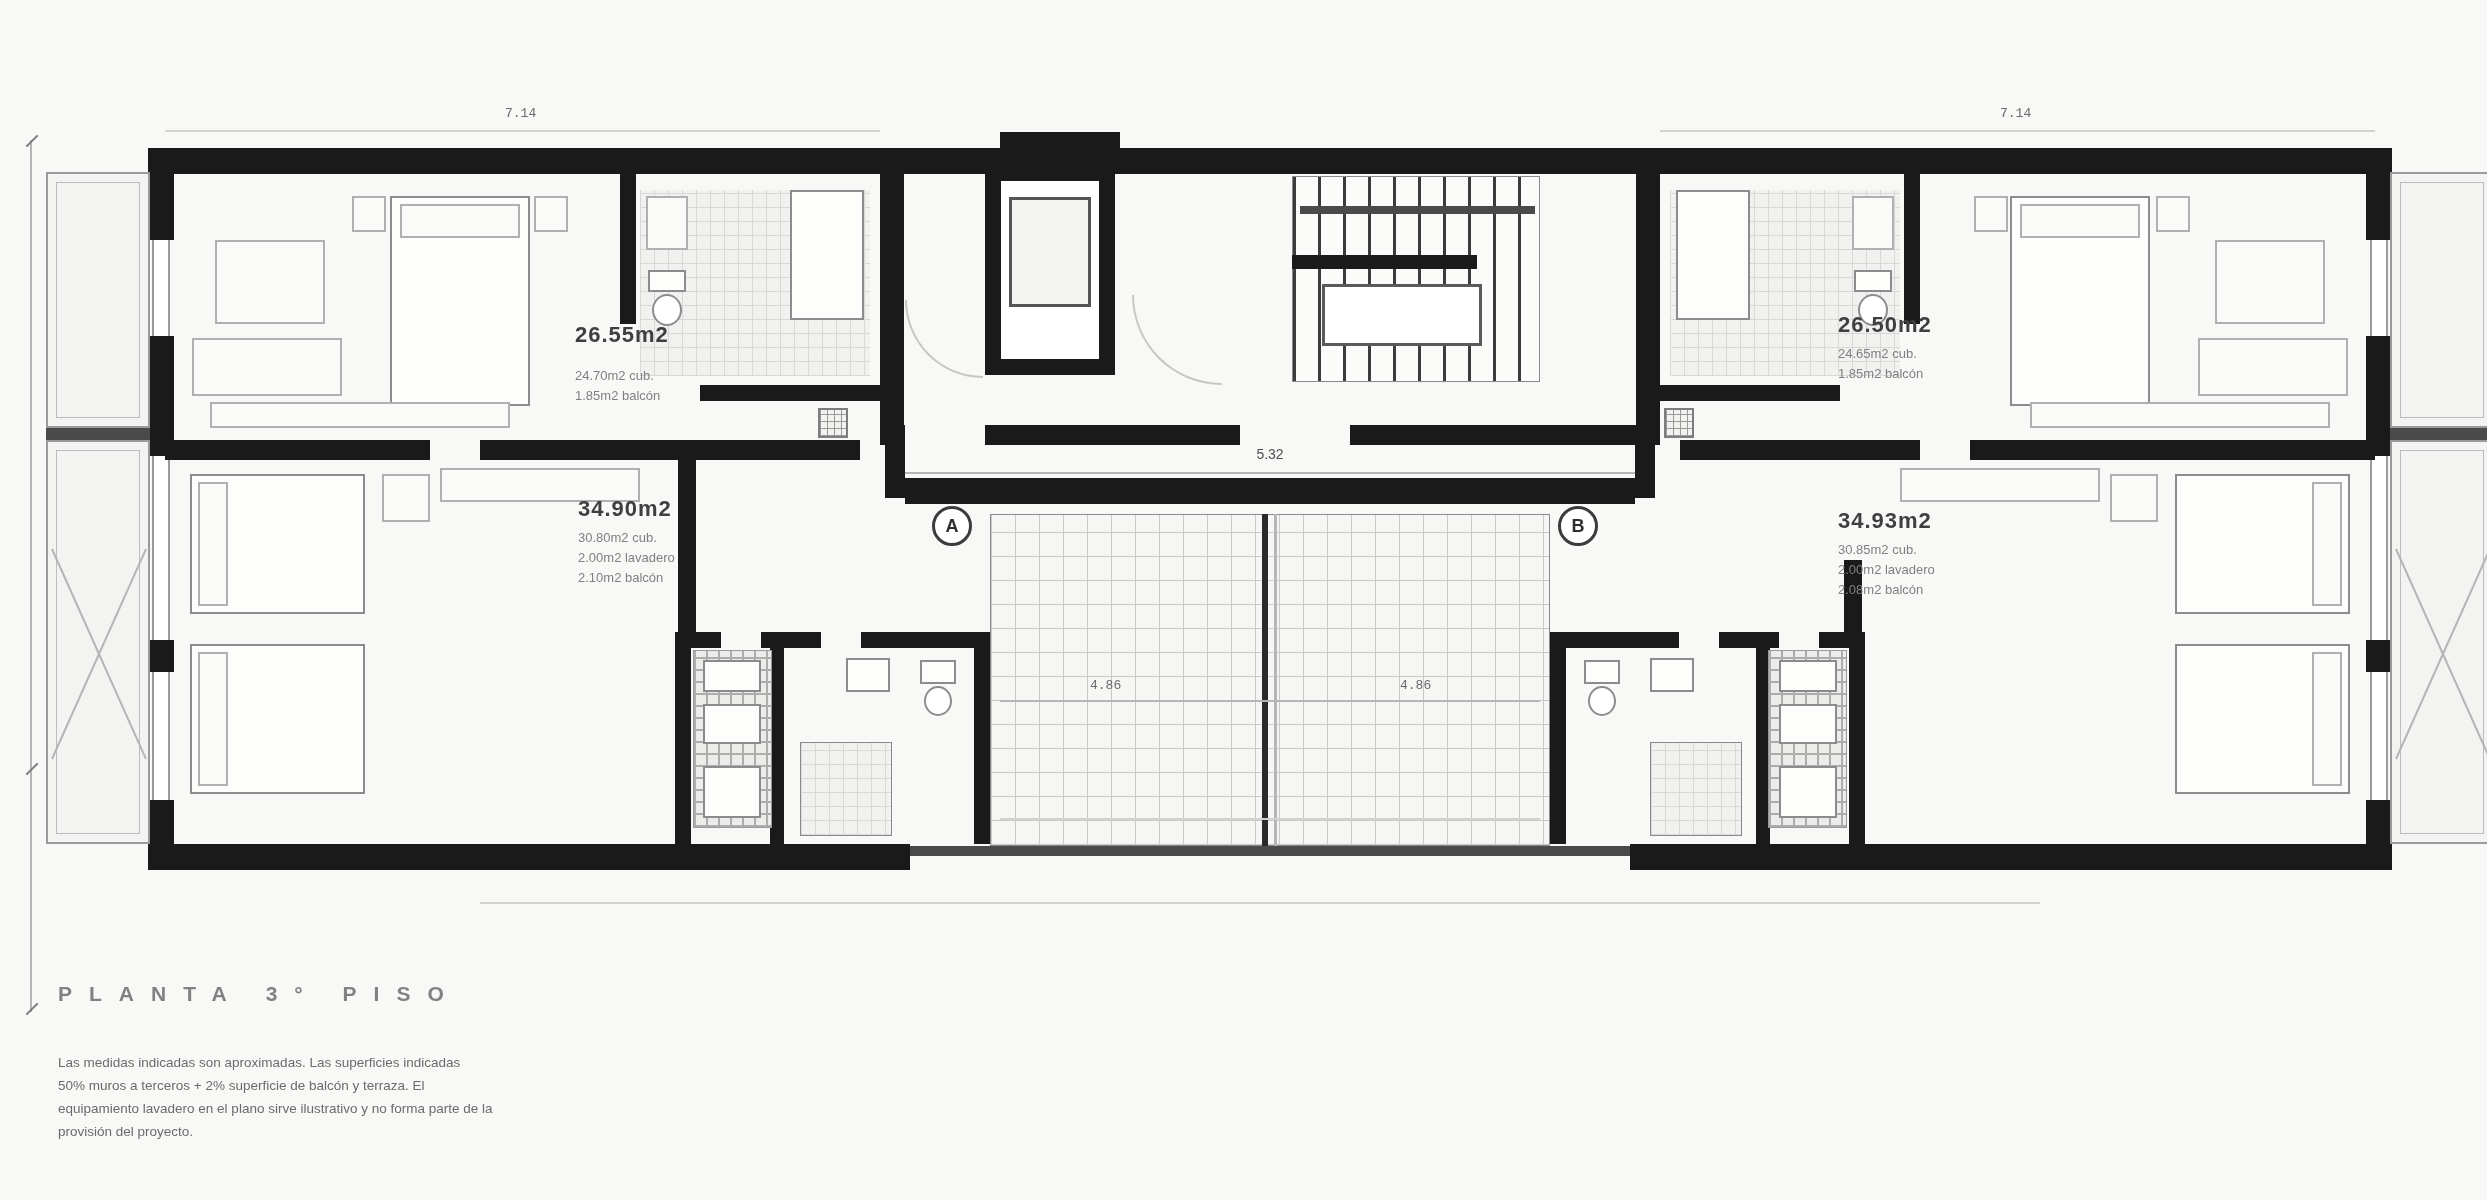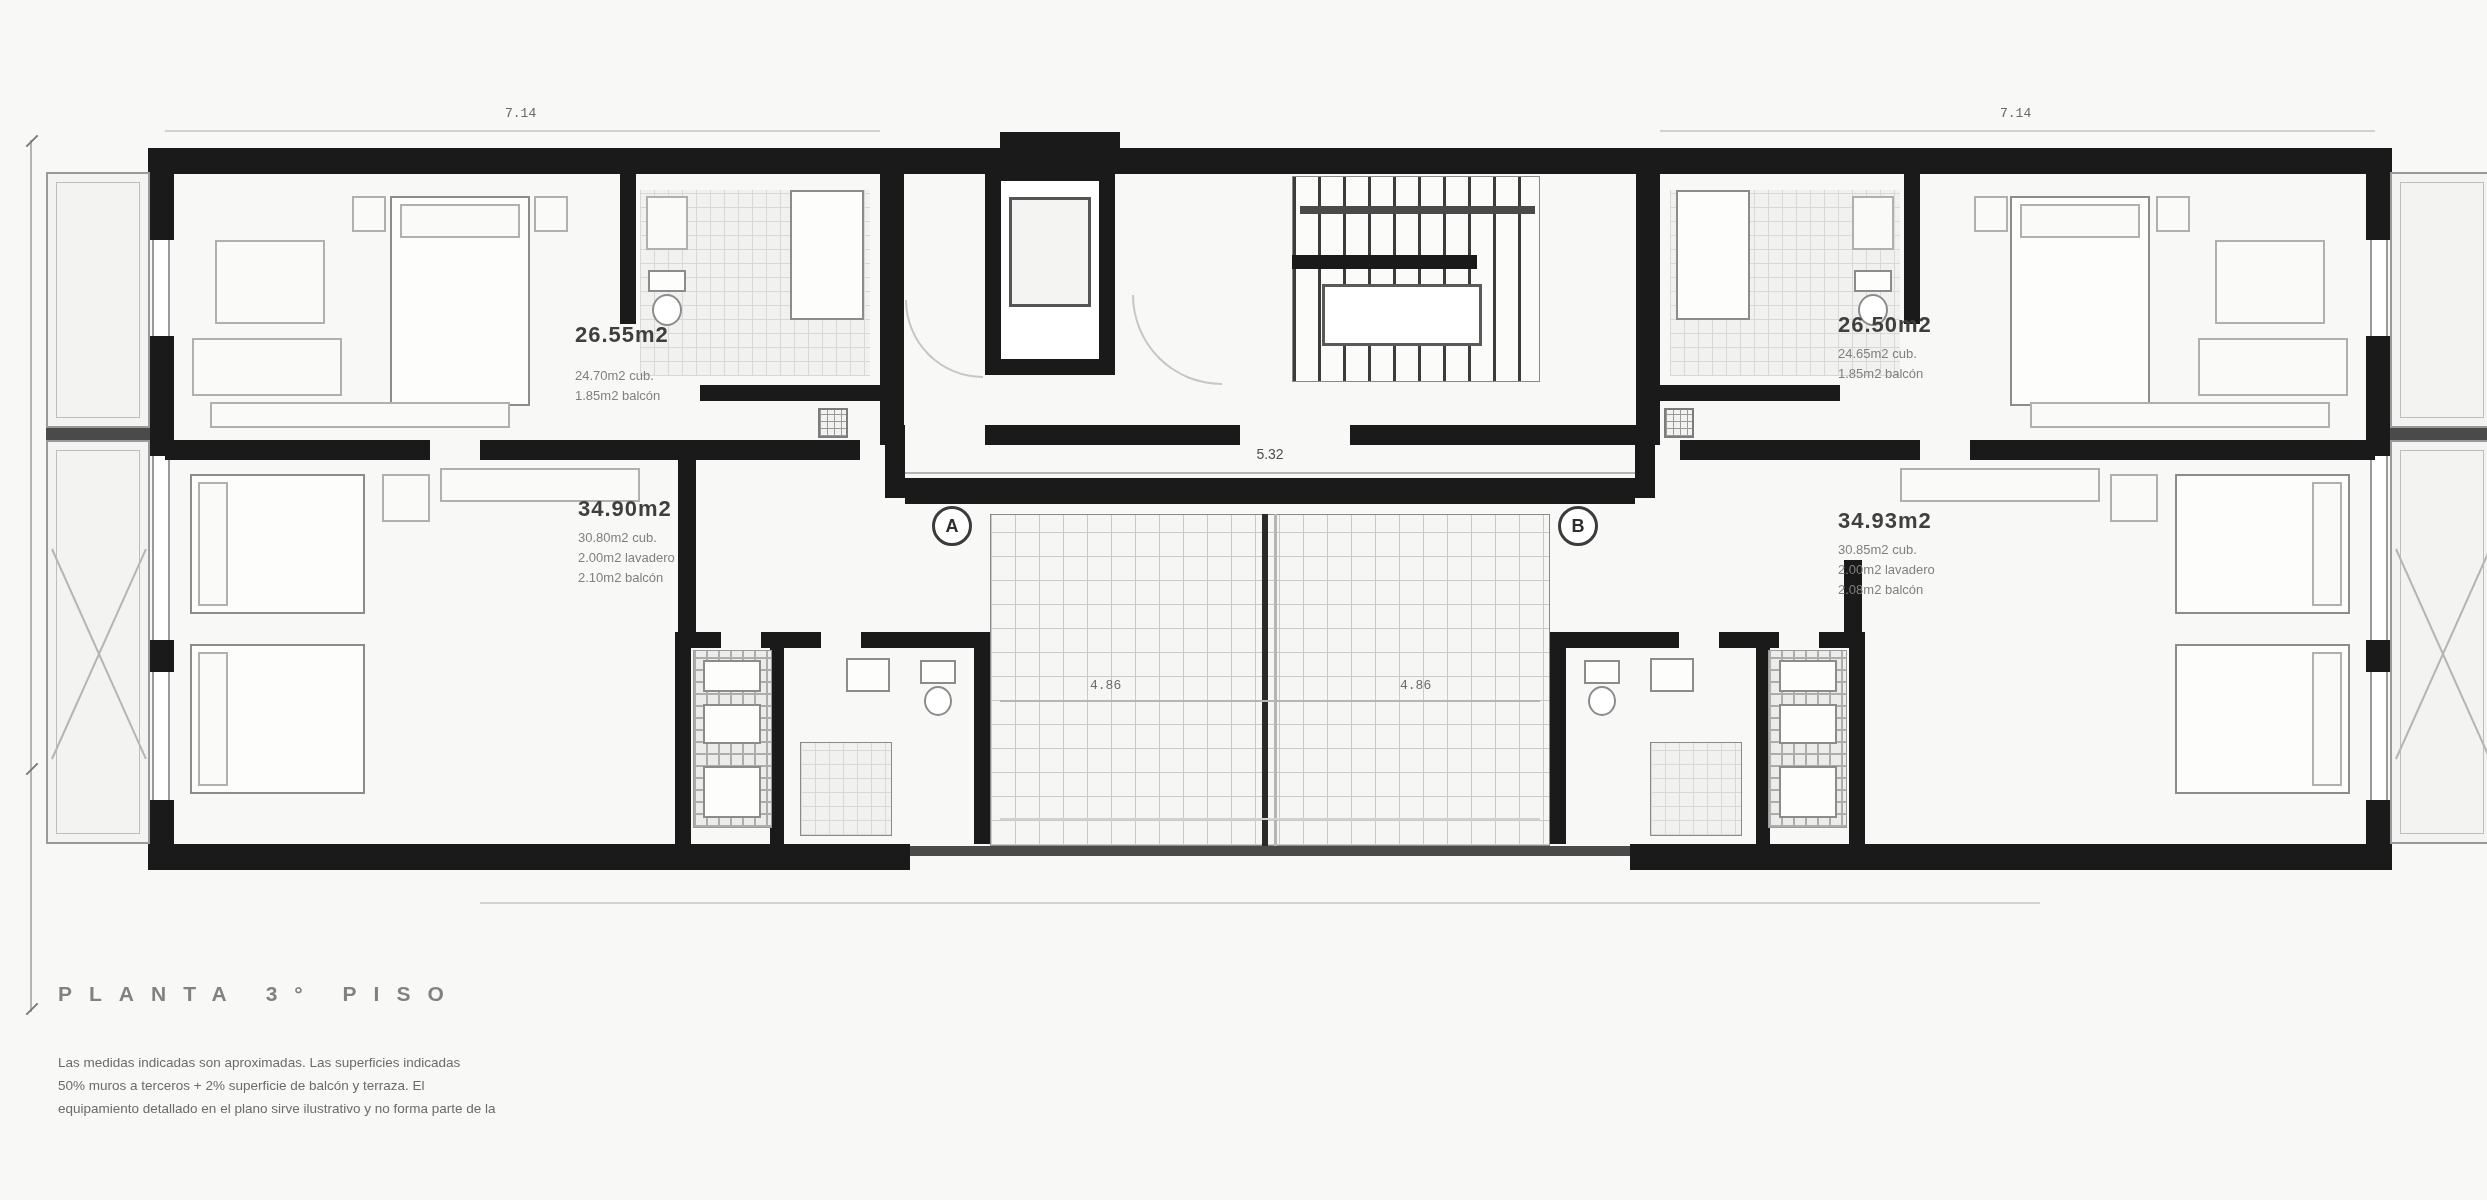--- a/index.html
+++ b/index.html
@@ -251,16 +251,17 @@
   <div class="gl2" style="left:165px;top:130px;width:715px;height:2px"></div>
   <div class="dim" style="left:505px;top:106px">7.14</div>
   <div class="gl2" style="left:1660px;top:130px;width:715px;height:2px"></div>
   <div class="dim" style="left:2000px;top:106px">7.14</div>
   <div class="gl2" style="left:480px;top:902px;width:1560px;height:2px"></div>
 
   <div class="title" style="left:58px;top:982px">PLANTA 3° PISO</div>
   <div class="notes" style="left:58px;top:1052px">
     <div>Las medidas indicadas son aproximadas. Las superficies indicadas</div>
     <div>50% muros a terceros + 2% superficie de balcón y terraza. El</div>
-    <div>equipamiento detallado en el plano sirve ilustrativo y no forma parte de la</div>
+    <div>equipamiento lavadero en el plano sirve ilustrativo y no forma parte de la</div>
+    <div>provisión del proyecto.</div>
   </div>
 
 </div>
 
 </body></html>

